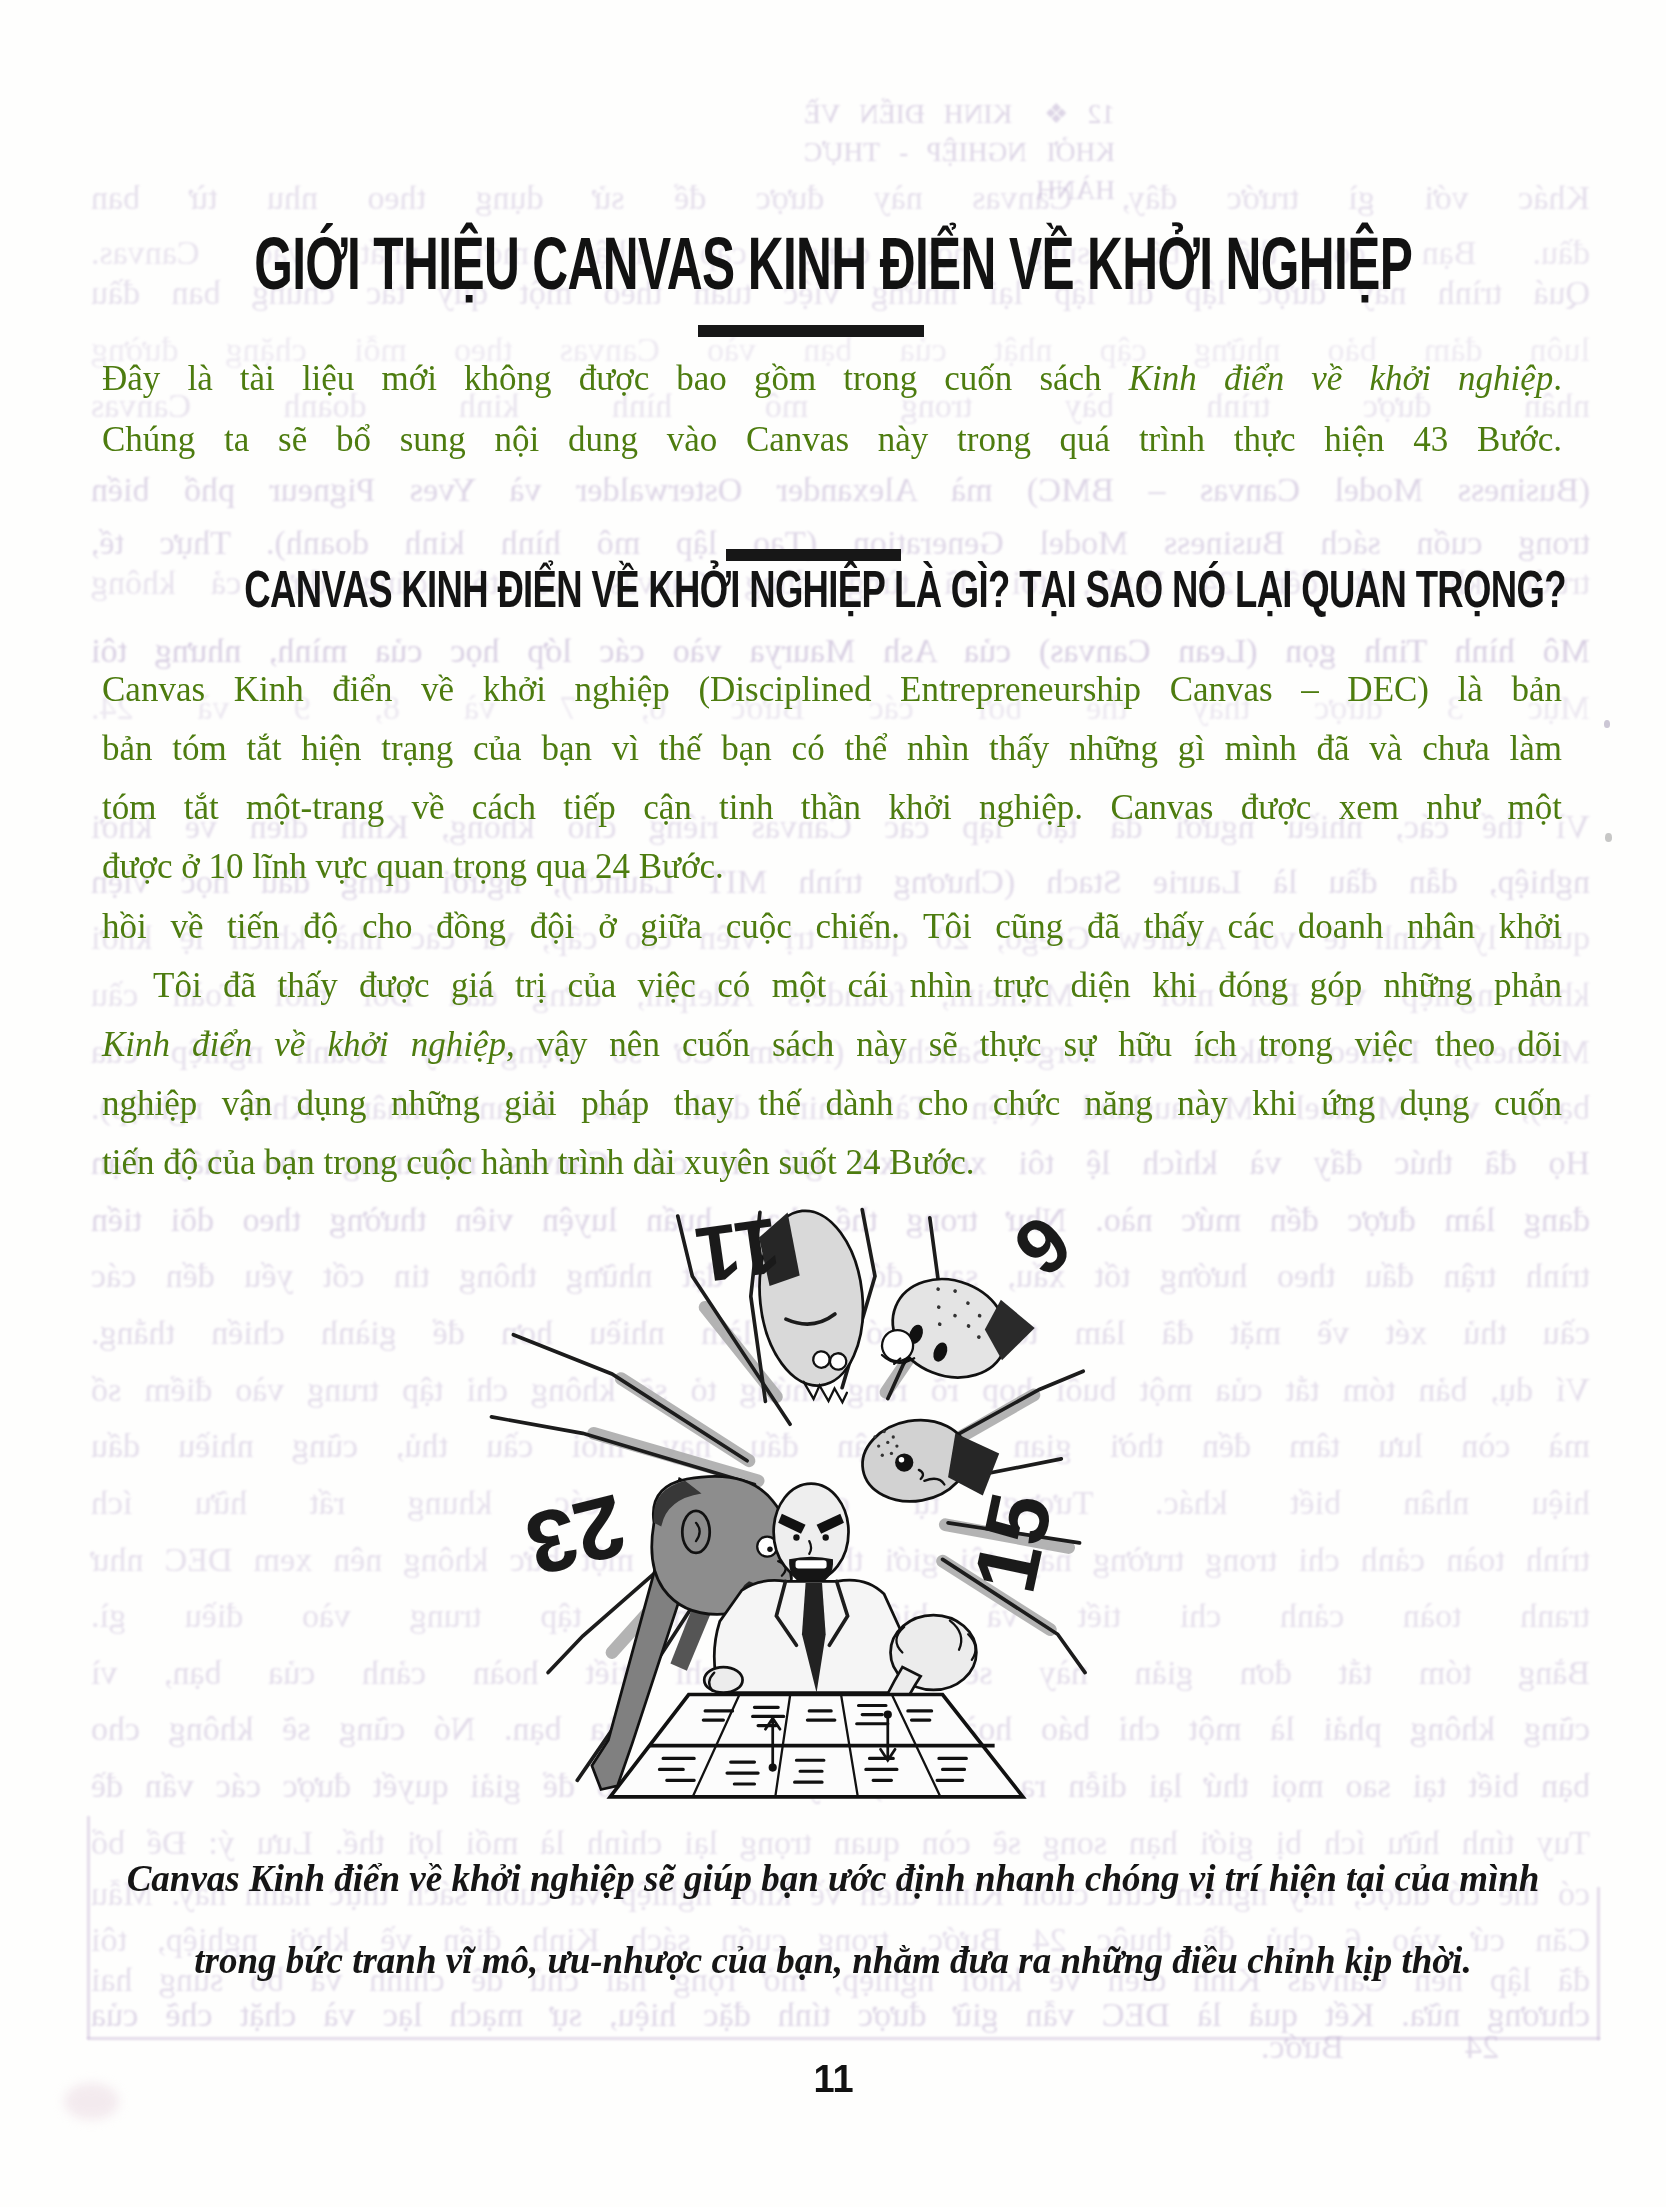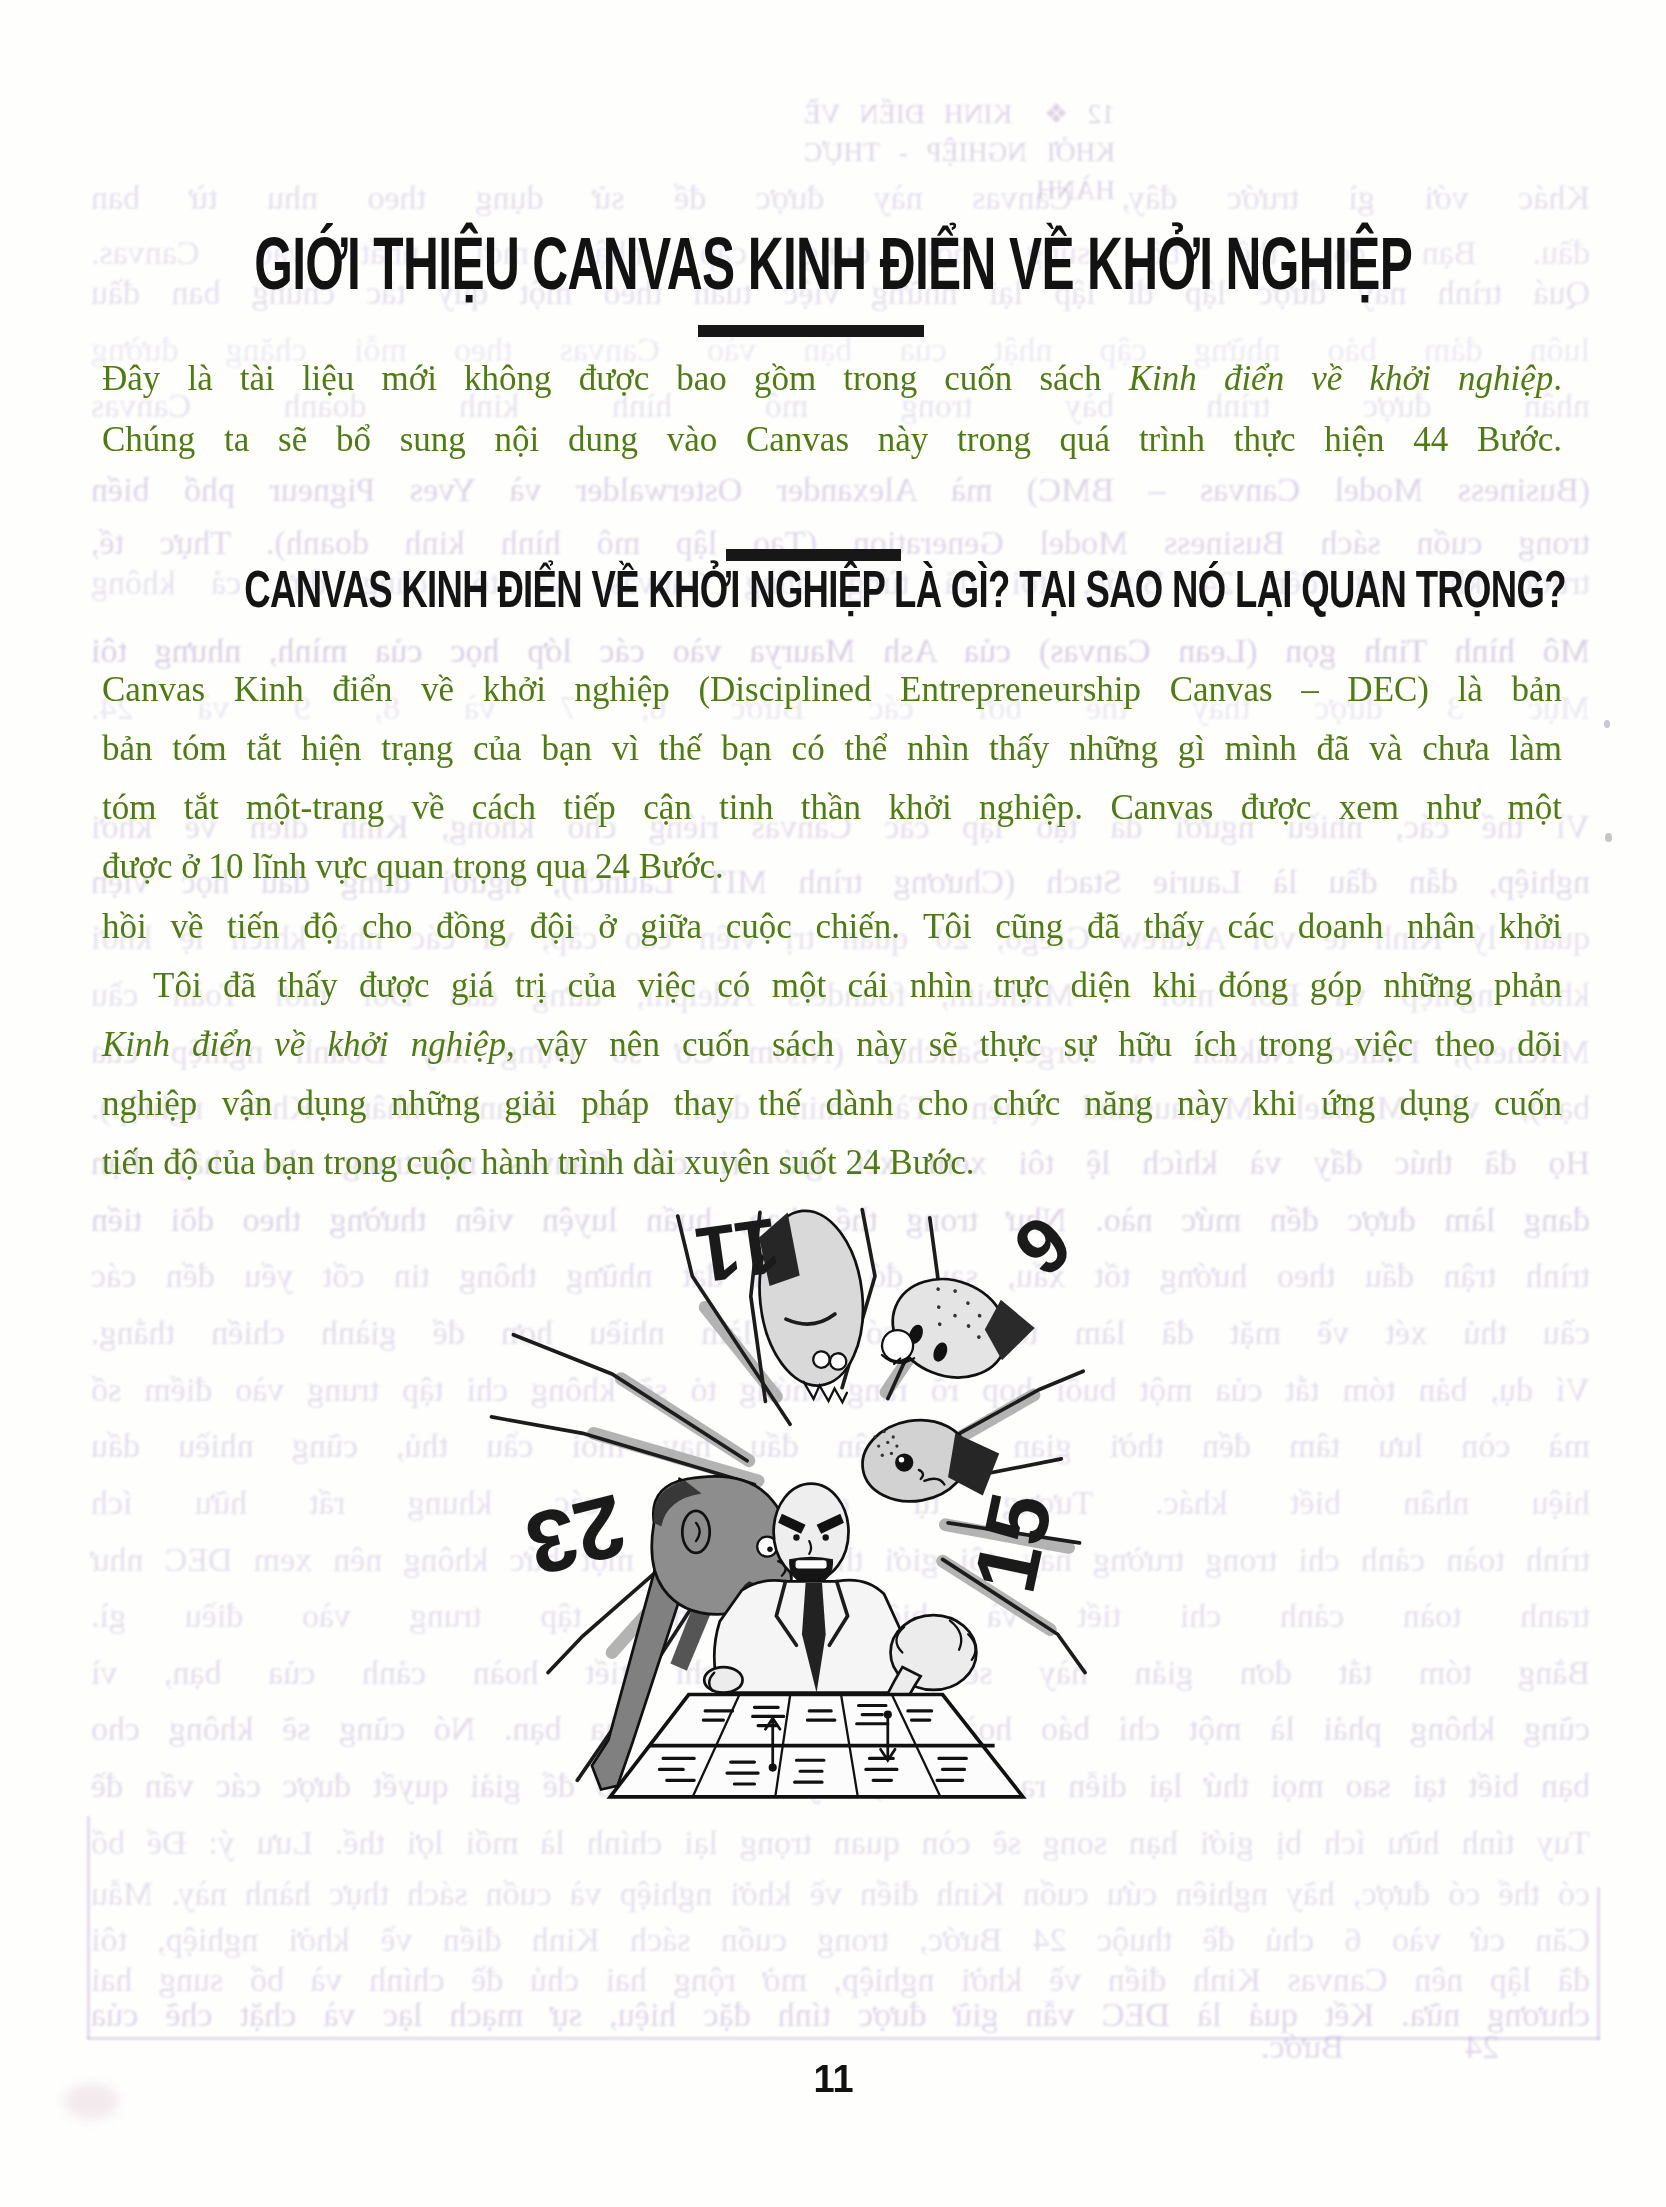--- a/index.html
+++ b/index.html
@@ -122,21 +122,21 @@
   <div class="rule rule1"></div>
   <div class="rule rule2"></div>
 
   <div class="subtitle-wrap">
     <span class="subtitle-inner">CANVAS KINH ĐIỂN VỀ KHỞI NGHIỆP LÀ GÌ? TẠI SAO NÓ LẠI QUAN TRỌNG?</span>
   </div>
 
   <div id="paras">
       <div class="para p1">
         <div class="line"><span>Đây là tài liệu mới không được bao gồm trong cuốn sách </span><span class="it">Kinh điển về khởi nghiệp</span><span>.</span></div>
-        <div class="line"><span>Chúng ta sẽ bổ sung nội dung vào Canvas này trong quá trình thực hiện 44 Bước.</span></div>
+        <div class="line"><span>Chúng ta sẽ bổ sung nội dung vào Canvas này trong quá trình thực hiện 43 Bước.</span></div>
       </div>
       <div class="para p2">
         <div class="line"><span>Canvas Kinh điển về khởi nghiệp (Disciplined Entrepreneurship Canvas – DEC) là bản</span></div>
         <div class="line"><span>bản tóm tắt hiện trạng của bạn vì thế bạn có thể nhìn thấy những gì mình đã và chưa làm</span></div>
         <div class="line"><span>tóm tắt một-trang về cách tiếp cận tinh thần khởi nghiệp. Canvas được xem như một</span></div>
         <div class="line last"><span>được ở 10 lĩnh vực quan trọng qua 24 Bước.</span></div>
       </div>
       <div class="para p3">
         <div class="line"><span>hồi về tiến độ cho đồng đội ở giữa cuộc chiến. Tôi cũng đã thấy các doanh nhân khởi</span></div>
         <div class="line ind"><span>Tôi đã thấy được giá trị của việc có một cái nhìn trực diện khi đóng góp những phản</span></div>
@@ -284,17 +284,21 @@
         <circle cx="452" cy="608" r="3" fill="#111"></circle>
       </g>
     </g>
 
     <text class="num" x="288" y="130" text-anchor="middle" transform="rotate(172 288 100)">11</text>
     <text class="num" x="622" y="125" text-anchor="middle" transform="rotate(140 622 95)">6</text>
     <text class="num numbig" x="110" y="442" text-anchor="middle" transform="rotate(166 110 410)">23</text>
     <text class="num numbig" x="590" y="452" text-anchor="middle" transform="rotate(-78 590 420)">15</text>
   </svg>
 
+  <div class="caption" id="caption">
+      <div>Canvas Kinh điển về khởi nghiệp sẽ giúp bạn ước định nhanh chóng vị trí hiện tại của mình</div>
+      <div>trong bức tranh vĩ mô, ưu-nhược của bạn, nhằm đưa ra những điều chỉnh kịp thời.</div>
+    </div>
 
   <div class="pageno">11</div>
 
 </div>
 
 
 </body></html>

